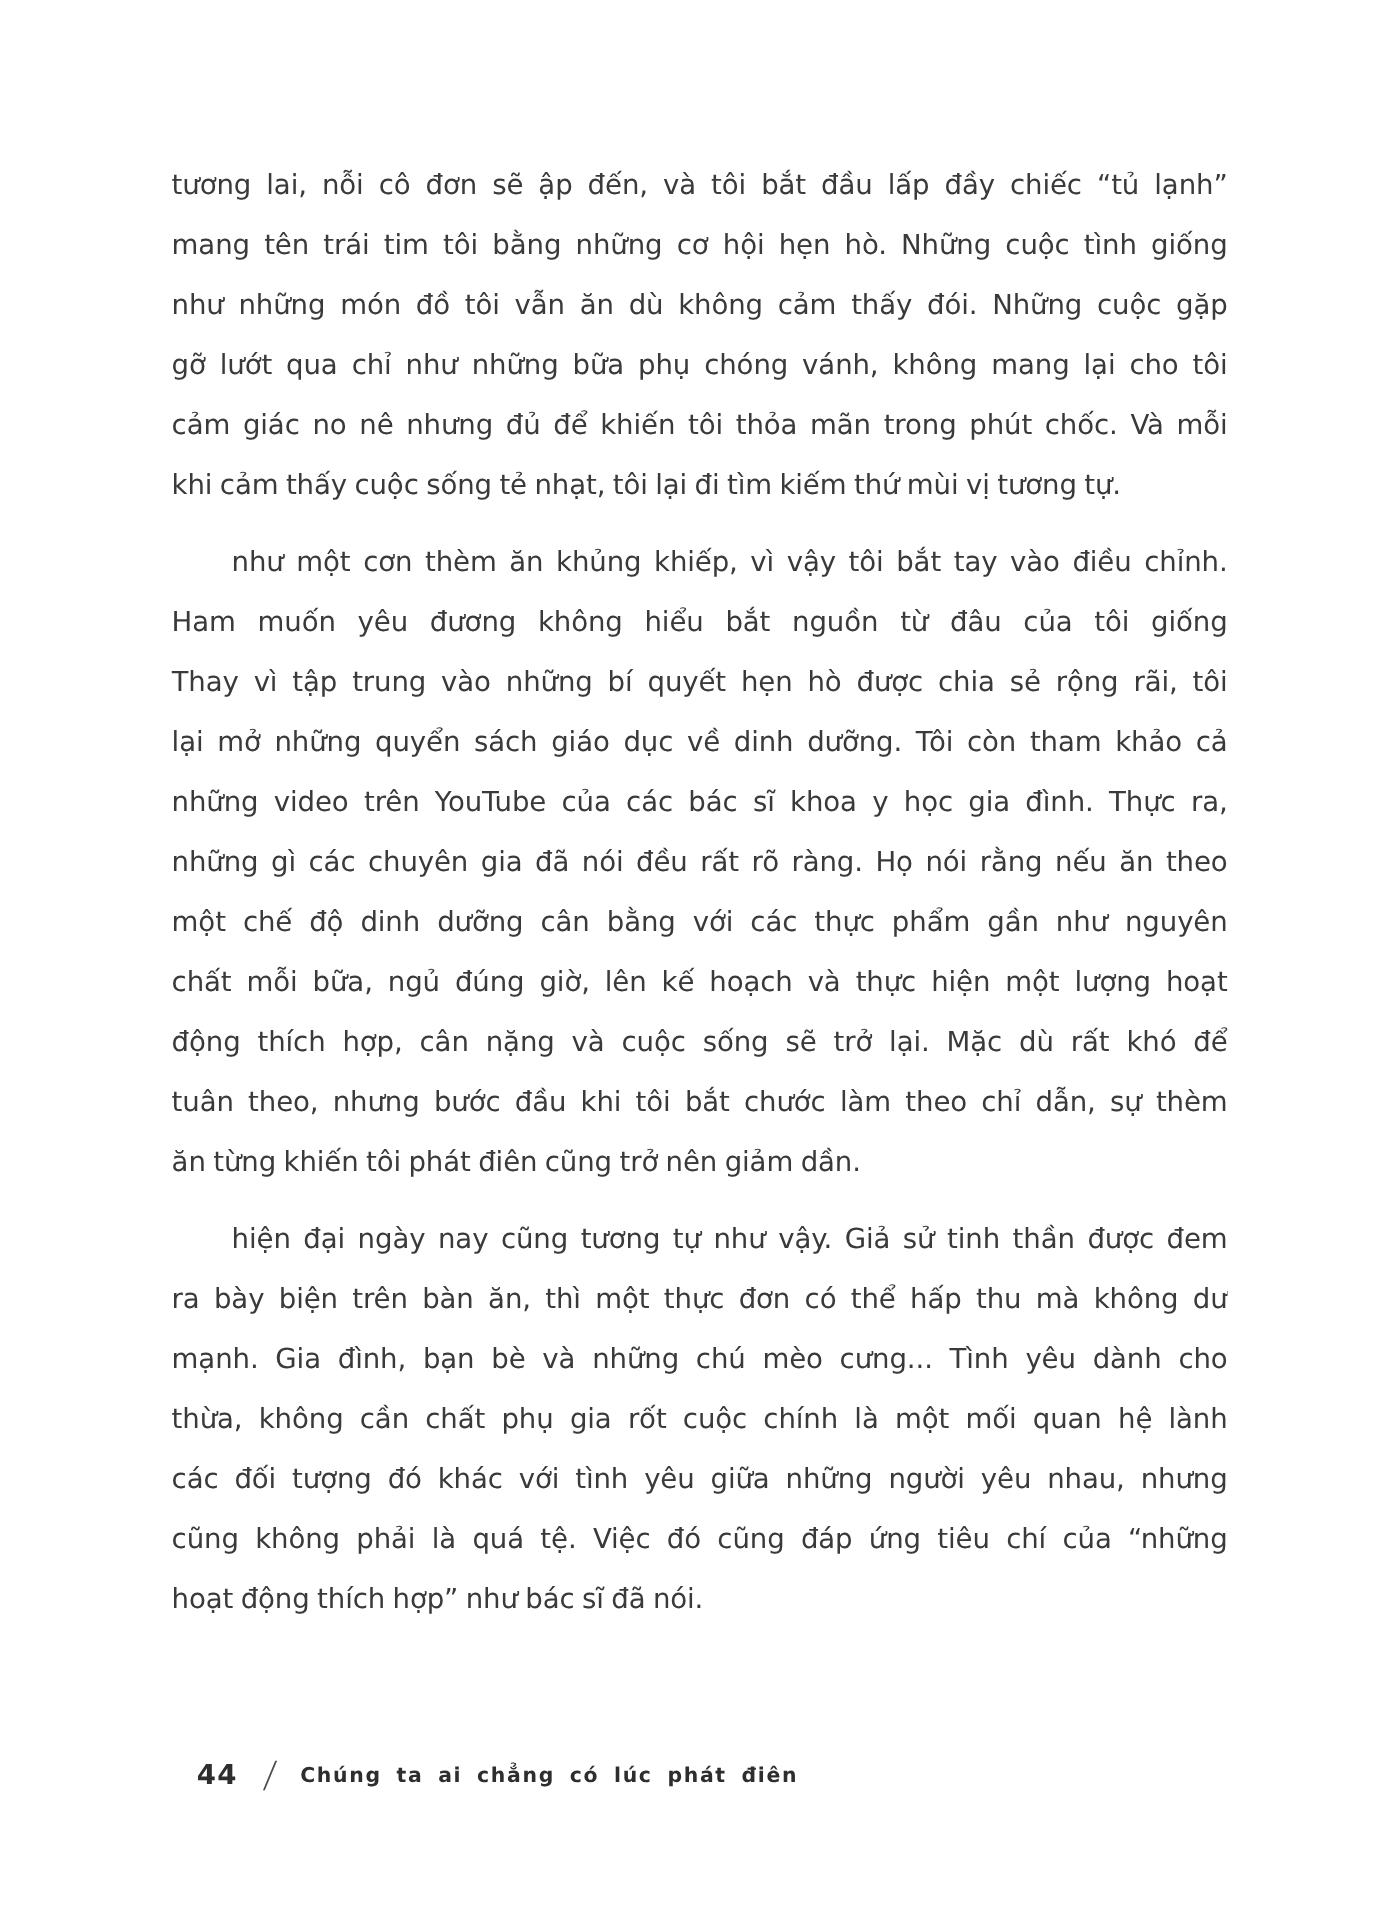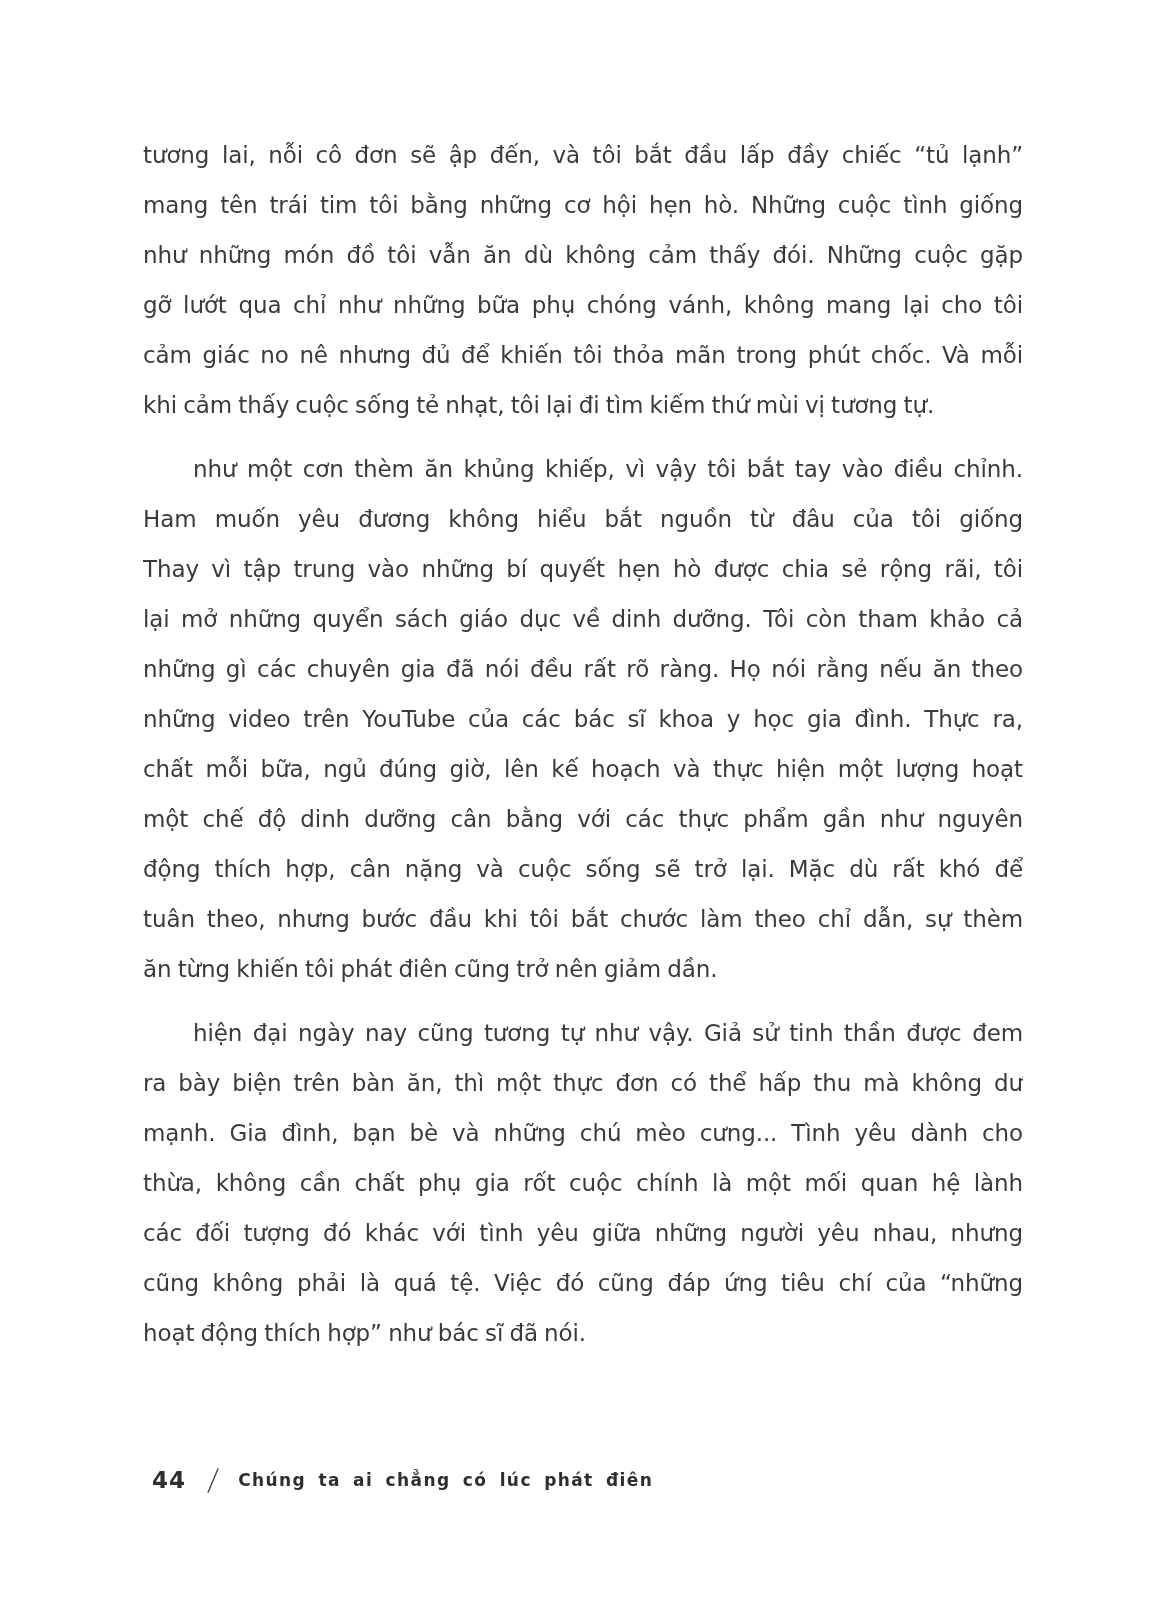--- a/index.html
+++ b/index.html
@@ -47,21 +47,21 @@
   }
   .line.last {
     text-align-last: left;
     -moz-text-align-last: left;
   }
   .para.indent .line:first-child {
     text-indent: 50px;
   }
   .footer {
     position: absolute;
-    left: 152px;
+    left: 164px;
     top: 1460px;
     display: flex;
     align-items: flex-end;
     line-height: 40px;
     color: #2e2e2e;
   }
   .pagenum {
     font-weight: bold;
     font-size: 23px;
     letter-spacing: 1px;
@@ -92,24 +92,24 @@
         <div class="line">như những món đồ tôi vẫn ăn dù không cảm thấy đói. Những cuộc gặp</div>
         <div class="line">gỡ lướt qua chỉ như những bữa phụ chóng vánh, không mang lại cho tôi</div>
         <div class="line">cảm giác no nê nhưng đủ để khiến tôi thỏa mãn trong phút chốc. Và mỗi</div>
         <div class="line last">khi cảm thấy cuộc sống tẻ nhạt, tôi lại đi tìm kiếm thứ mùi vị tương tự.</div>
       </div>
       <div class="para indent">
         <div class="line">như một cơn thèm ăn khủng khiếp, vì vậy tôi bắt tay vào điều chỉnh.</div>
         <div class="line">Ham muốn yêu đương không hiểu bắt nguồn từ đâu của tôi giống</div>
         <div class="line">Thay vì tập trung vào những bí quyết hẹn hò được chia sẻ rộng rãi, tôi</div>
         <div class="line">lại mở những quyển sách giáo dục về dinh dưỡng. Tôi còn tham khảo cả</div>
+        <div class="line">những video trên YouTube của các bác sĩ khoa y học gia đình. Thực ra,</div>
         <div class="line">những gì các chuyên gia đã nói đều rất rõ ràng. Họ nói rằng nếu ăn theo</div>
-        <div class="line">những video trên YouTube của các bác sĩ khoa y học gia đình. Thực ra,</div>
+        <div class="line">một chế độ dinh dưỡng cân bằng với các thực phẩm gần như nguyên</div>
         <div class="line">chất mỗi bữa, ngủ đúng giờ, lên kế hoạch và thực hiện một lượng hoạt</div>
-        <div class="line">một chế độ dinh dưỡng cân bằng với các thực phẩm gần như nguyên</div>
         <div class="line">động thích hợp, cân nặng và cuộc sống sẽ trở lại. Mặc dù rất khó để</div>
         <div class="line">tuân theo, nhưng bước đầu khi tôi bắt chước làm theo chỉ dẫn, sự thèm</div>
         <div class="line last">ăn từng khiến tôi phát điên cũng trở nên giảm dần.</div>
       </div>
       <div class="para indent">
         <div class="line">hiện đại ngày nay cũng tương tự như vậy. Giả sử tinh thần được đem</div>
         <div class="line">ra bày biện trên bàn ăn, thì một thực đơn có thể hấp thu mà không dư</div>
         <div class="line">mạnh. Gia đình, bạn bè và những chú mèo cưng... Tình yêu dành cho</div>
         <div class="line">thừa, không cần chất phụ gia rốt cuộc chính là một mối quan hệ lành</div>
         <div class="line">các đối tượng đó khác với tình yêu giữa những người yêu nhau, nhưng</div>

